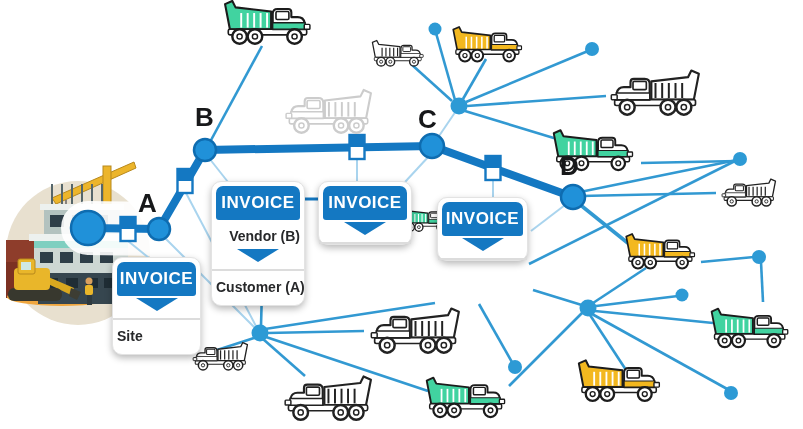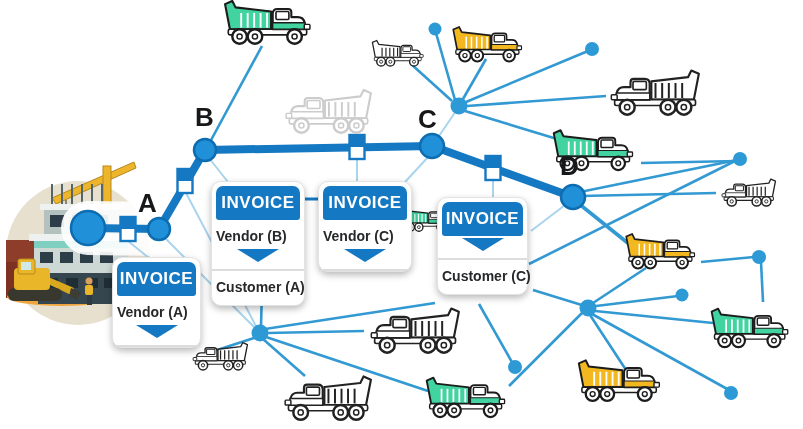--- a/index.html
+++ b/index.html
@@ -4,21 +4,21 @@
 <style>
   html,body{margin:0;padding:0;background:#fff;}
   .stage{position:relative;width:803px;height:429px;background:#fff;overflow:hidden;
          font-family:"Liberation Sans", sans-serif;}
   .stage svg{position:absolute;left:0;top:0;}
   .node-label{position:absolute;font-size:26px;font-weight:bold;color:#17181a;line-height:1;}
   .card{position:absolute;background:#fff;border:1px solid #e3e3e3;border-radius:10px;
         box-shadow:0 3px 7px rgba(0,0,0,.28);padding:4px 4px 0;box-sizing:border-box;}
   .card-header{color:#fff;font-weight:bold;font-size:17px;letter-spacing:.5px;text-align:center;
         padding:7px 0 7px;border-radius:7px 7px 3px 3px;}
-  .card-from{font-size:14px;font-weight:bold;color:#27282a;text-align:left;padding:8px 0 3px;white-space:nowrap;}
+  .card-from{font-size:14px;font-weight:bold;color:#27282a;text-align:right;padding:8px 0 3px;white-space:nowrap;}
   .card-arrow{width:0;height:0;border-left:21px solid transparent;border-right:21px solid transparent;
         border-top:13px solid #1478c2;margin:2px auto 7px;}
   .card-divider{border-top:2px solid #dcdcdc;margin:0 -4px;}
   .card-to{font-size:14px;font-weight:bold;color:#27282a;text-align:left;padding:8px 0 10px;white-space:nowrap;}
 </style>
 </head>
 <body>
 
 <div class="stage">
   <svg id="scene" width="803" height="429" viewBox="0 0 803 429">
@@ -424,36 +424,34 @@
       </g>
     </svg>
 
   <div class="node-label" style="left: 138px; top: 190px;">A</div>
   <div class="node-label" style="left: 195px; top: 104px;">B</div>
   <div class="node-label" style="left: 418px; top: 106px;">C</div>
   <div class="node-label" style="left: 560px; top: 153px;">D</div>
 
   <div class="card" style="left: 112px; top: 257px; width: 89px;">
     <div class="card-header" style="background: rgb(20, 120, 194);">INVOICE</div>
-    <div class="card-from">Vendor (A)</div>
     <div class="card-arrow"></div>
     <div class="card-divider"></div>
+    <div class="card-to">Site</div>
   </div>
   <div class="card" style="left: 211px; top: 181px; width: 94px;">
     <div class="card-header" style="background: rgb(20, 120, 194);">INVOICE</div>
     <div class="card-from">Vendor (B)</div>
     <div class="card-arrow"></div>
     <div class="card-divider"></div>
     <div class="card-to">Customer (A)</div>
   </div>
   <div class="card" style="left: 318px; top: 181px; width: 94px;">
     <div class="card-header" style="background: rgb(20, 120, 194);">INVOICE</div>
-    <div class="card-from">Vendor (C)</div>
     <div class="card-arrow"></div>
     <div class="card-divider"></div>
   </div>
   <div class="card" style="left: 437px; top: 197px; width: 91px;">
     <div class="card-header" style="background: rgb(20, 120, 194);">INVOICE</div>
     <div class="card-arrow"></div>
     <div class="card-divider"></div>
-    <div class="card-to">Customer (C)</div>
   </div>
 </div>
 
 </body></html>

